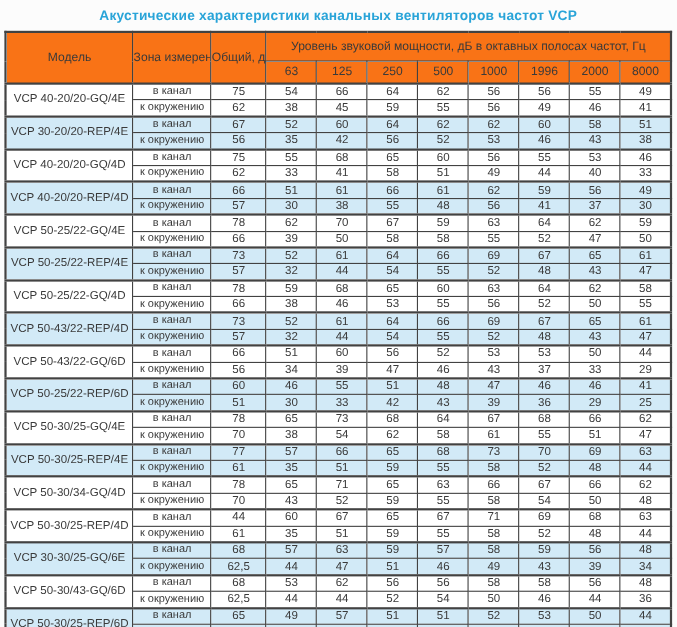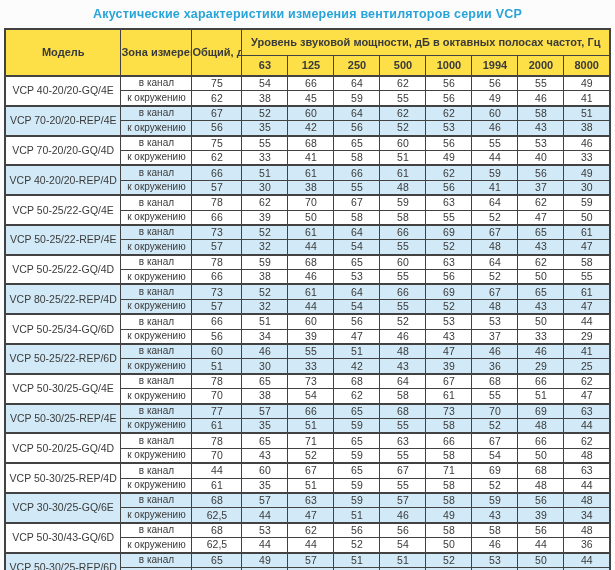--- a/index.html
+++ b/index.html
@@ -30,22 +30,22 @@
   table.acoustic td {
     border: 1px solid #424242;
     text-align: center;
     vertical-align: middle;
     padding: 0;
     color: #3a3a3a;
     overflow: hidden;
     white-space: nowrap;
   }
   thead th {
-    background: #fde047;
-    font-weight: bold;
+    background: #f97316;
+    font-weight: normal;
     font-size: 11px;
     white-space: normal;
     line-height: 1.15;
   }
   thead tr.head-top th { height: 25px; }
   thead tr.head-freq th { height: 19px; }
   thead th.octave-head { border-bottom-width: 1px; }
   tbody td {
     font-size: 10.5px;
     height: 13.4px;
@@ -54,21 +54,21 @@
   }
   tbody tr.hl td { background: #d2eaf7; }
   tbody tr.group-start td { border-top: 2px solid #424242; }
   td.model-cell { font-size: 10.5px; }
   td.zone-cell { font-size: 10px; }
 </style>
 </head>
 <body>
 
 <div>
-  <div class="page-title">Акустические характеристики измерения вентиляторов  серии VCP</div>
+  <div class="page-title">Акустические характеристики канальных вентиляторов  частот VCP</div>
 
   <table class="acoustic">
     <colgroup>
       <col style="width:116px">
       <col style="width:71px">
       <col style="width:50px">
       <col style="width:46px">
         <col style="width:46px">
         <col style="width:46px">
         <col style="width:46px">
@@ -83,21 +83,21 @@
         <th rowspan="2">Зона измерения</th>
         <th rowspan="2">Общий, дБА</th>
         <th colspan="8" class="octave-head">Уровень звуковой мощности, дБ в октавных полосах частот, Гц</th>
       </tr>
       <tr class="head-freq" id="freq-row">
           <th>63</th>
           <th>125</th>
           <th>250</th>
           <th>500</th>
           <th>1000</th>
-          <th>1994</th>
+          <th>1996</th>
           <th>2000</th>
           <th>8000</th>
         </tr>
     </thead>
     <tbody id="table-body">
         <tr class="group-start">
           <td rowspan="2" class="model-cell">VCP 40-20/20-GQ/4E</td>
           <td class="zone-cell">в канал</td>
           <td>75</td>
           <td>54</td>
@@ -115,21 +115,21 @@
           <td>38</td>
           <td>45</td>
           <td>59</td>
           <td>55</td>
           <td>56</td>
           <td>49</td>
           <td>46</td>
           <td>41</td>
         </tr>
         <tr class="hl group-start">
-          <td rowspan="2" class="model-cell">VCP 70-20/20-REP/4E</td>
+          <td rowspan="2" class="model-cell">VCP 30-20/20-REP/4E</td>
           <td class="zone-cell">в канал</td>
           <td>67</td>
           <td>52</td>
           <td>60</td>
           <td>64</td>
           <td>62</td>
           <td>62</td>
           <td>60</td>
           <td>58</td>
           <td>51</td>
@@ -140,21 +140,21 @@
           <td>35</td>
           <td>42</td>
           <td>56</td>
           <td>52</td>
           <td>53</td>
           <td>46</td>
           <td>43</td>
           <td>38</td>
         </tr>
         <tr class="group-start">
-          <td rowspan="2" class="model-cell">VCP 70-20/20-GQ/4D</td>
+          <td rowspan="2" class="model-cell">VCP 40-20/20-GQ/4D</td>
           <td class="zone-cell">в канал</td>
           <td>75</td>
           <td>55</td>
           <td>68</td>
           <td>65</td>
           <td>60</td>
           <td>56</td>
           <td>55</td>
           <td>53</td>
           <td>46</td>
@@ -265,21 +265,21 @@
           <td>38</td>
           <td>46</td>
           <td>53</td>
           <td>55</td>
           <td>56</td>
           <td>52</td>
           <td>50</td>
           <td>55</td>
         </tr>
         <tr class="hl group-start">
-          <td rowspan="2" class="model-cell">VCP 80-25/22-REP/4D</td>
+          <td rowspan="2" class="model-cell">VCP 50-43/22-REP/4D</td>
           <td class="zone-cell">в канал</td>
           <td>73</td>
           <td>52</td>
           <td>61</td>
           <td>64</td>
           <td>66</td>
           <td>69</td>
           <td>67</td>
           <td>65</td>
           <td>61</td>
@@ -290,21 +290,21 @@
           <td>32</td>
           <td>44</td>
           <td>54</td>
           <td>55</td>
           <td>52</td>
           <td>48</td>
           <td>43</td>
           <td>47</td>
         </tr>
         <tr class="group-start">
-          <td rowspan="2" class="model-cell">VCP 50-25/34-GQ/6D</td>
+          <td rowspan="2" class="model-cell">VCP 50-43/22-GQ/6D</td>
           <td class="zone-cell">в канал</td>
           <td>66</td>
           <td>51</td>
           <td>60</td>
           <td>56</td>
           <td>52</td>
           <td>53</td>
           <td>53</td>
           <td>50</td>
           <td>44</td>
@@ -390,21 +390,21 @@
           <td>35</td>
           <td>51</td>
           <td>59</td>
           <td>55</td>
           <td>58</td>
           <td>52</td>
           <td>48</td>
           <td>44</td>
         </tr>
         <tr class="group-start">
-          <td rowspan="2" class="model-cell">VCP 50-20/25-GQ/4D</td>
+          <td rowspan="2" class="model-cell">VCP 50-30/34-GQ/4D</td>
           <td class="zone-cell">в канал</td>
           <td>78</td>
           <td>65</td>
           <td>71</td>
           <td>65</td>
           <td>63</td>
           <td>66</td>
           <td>67</td>
           <td>66</td>
           <td>62</td>

